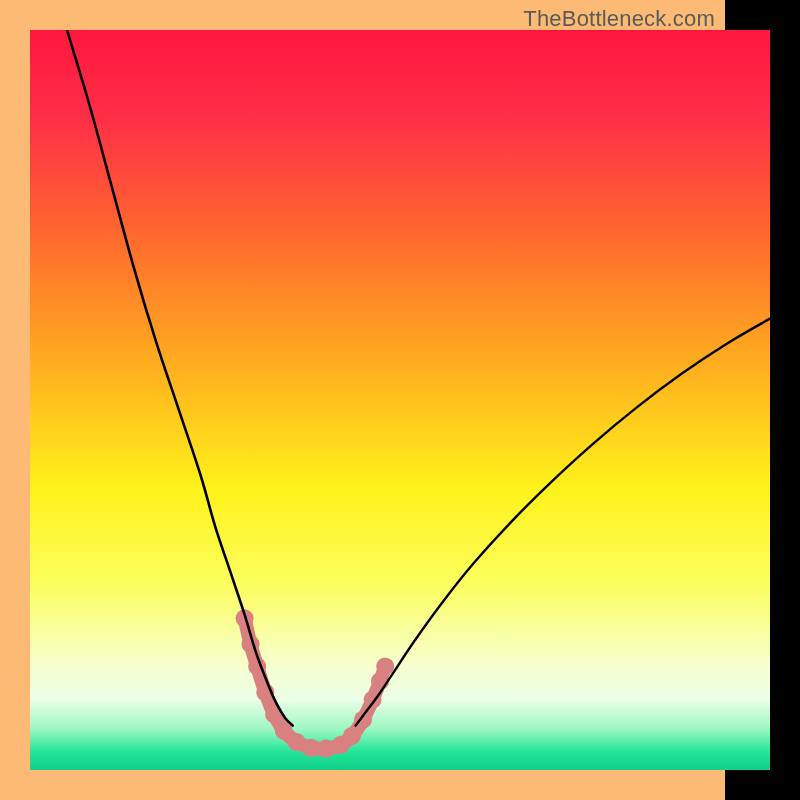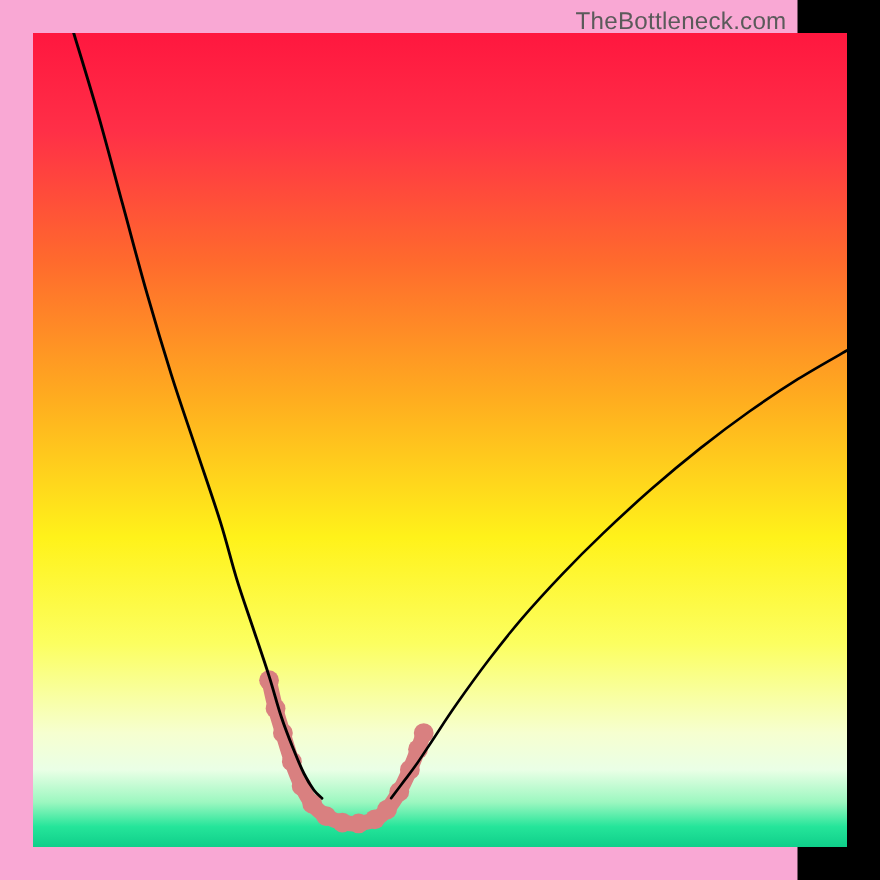--- a/index.html
+++ b/index.html
@@ -8,21 +8,21 @@
     width: 800px;
     height: 800px;
     background: #000;
     overflow: hidden;
     font-family: Arial, Helvetica, sans-serif;
   }
   .frame {
     position: absolute;
     top: 0; left: 0;
     width: 725px; height: 800px;
-    background: #f9a8d4;
+    background: #fdba74;
   }
   .plot {
     position: absolute;
     top: 30px;
     left: 30px;
     width: 740px;
     height: 740px;
     overflow: hidden;
   }
   .watermark {

